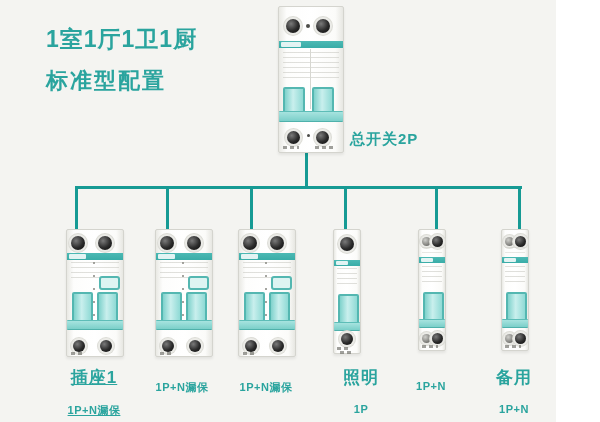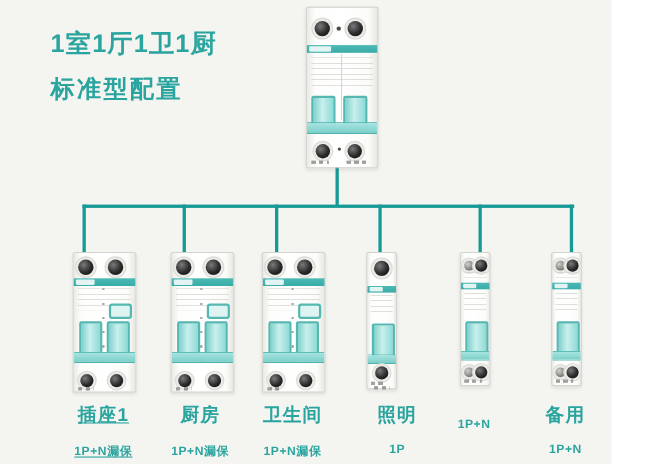--- a/index.html
+++ b/index.html
@@ -126,20 +126,21 @@
     <span class="seam"></span>
     <span class="tg l"></span>
     <span class="tg r"></span>
     <span class="tbase"></span>
     <span class="screw scb l"></span>
     <span class="screw scb r"></span>
     <span class="dotc dotb"></span>
     <span class="botink"></span>
     <span class="botink r"></span>
   </div>
+  <div class="main-label">总开关2P</div>
 
   <div class="breaker bk-rcbo" style="left:66px;">
     <span class="screw sct l"></span>
     <span class="screw sct r"></span>
     <span class="band"></span>
     <span class="brand"></span>
     <span class="ink"></span>
     <span class="dots"></span>
     <span class="test"></span>
     <span class="tg l"></span>
@@ -220,25 +221,23 @@
     <span class="screw scb gray"></span>
     <span class="screw scb blk"></span>
     <span class="botink"></span>
   </div>
 
   <div class="blabel" style="left:39px;text-decoration:underline;">
     <div class="bname">插座1</div>
     <div class="bspec">1P+N漏保</div>
   </div>
   <div class="blabel" style="left:127px;">
-    <div class="bname">厨房</div>
     <div class="bspec">1P+N漏保</div>
   </div>
   <div class="blabel" style="left:211px;">
-    <div class="bname">卫生间</div>
     <div class="bspec">1P+N漏保</div>
   </div>
   <div class="blabel" style="left:306px;">
     <div class="bname">照明</div>
     <div class="bspec">1P</div>
   </div>
   <div class="blabel" style="left:376px;">
     <div class="bspec">1P+N</div>
   </div>
   <div class="blabel" style="left:459px;">

